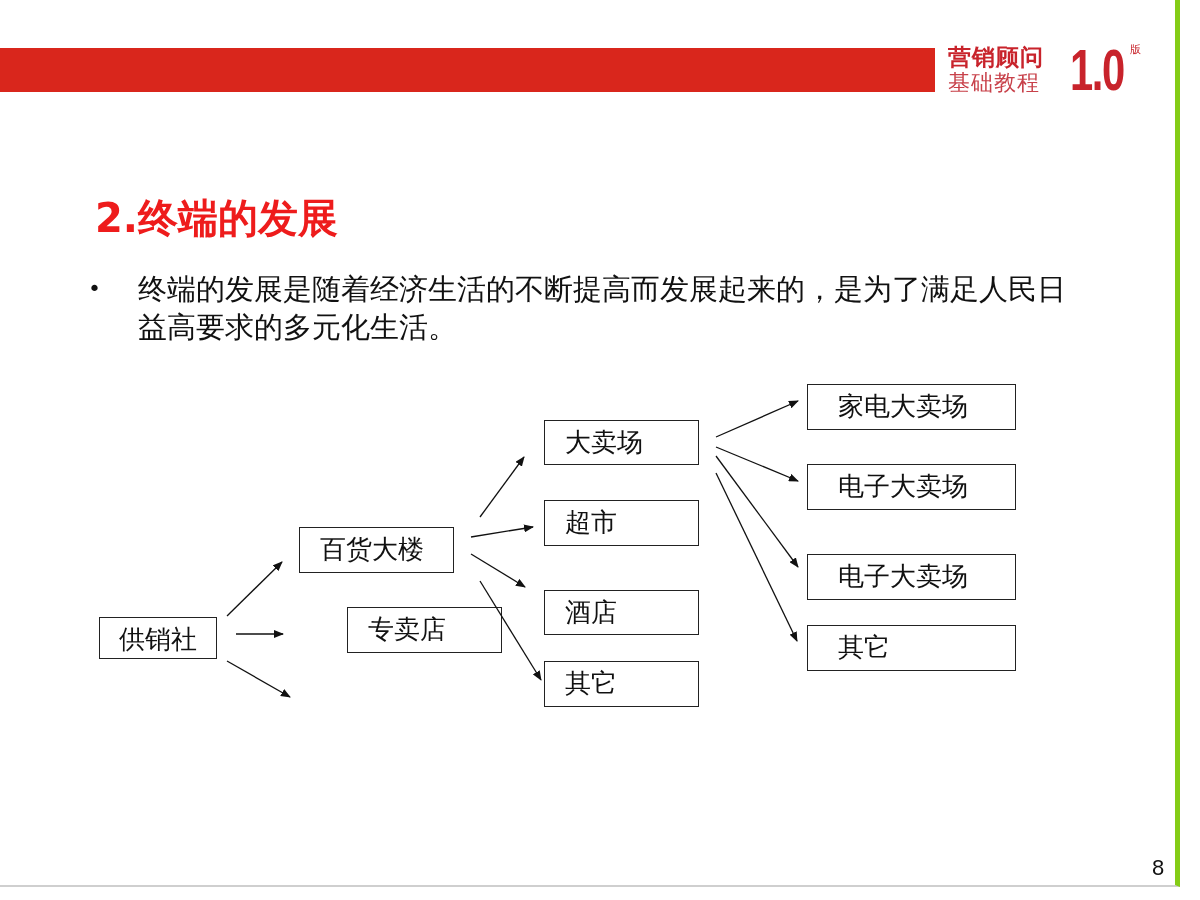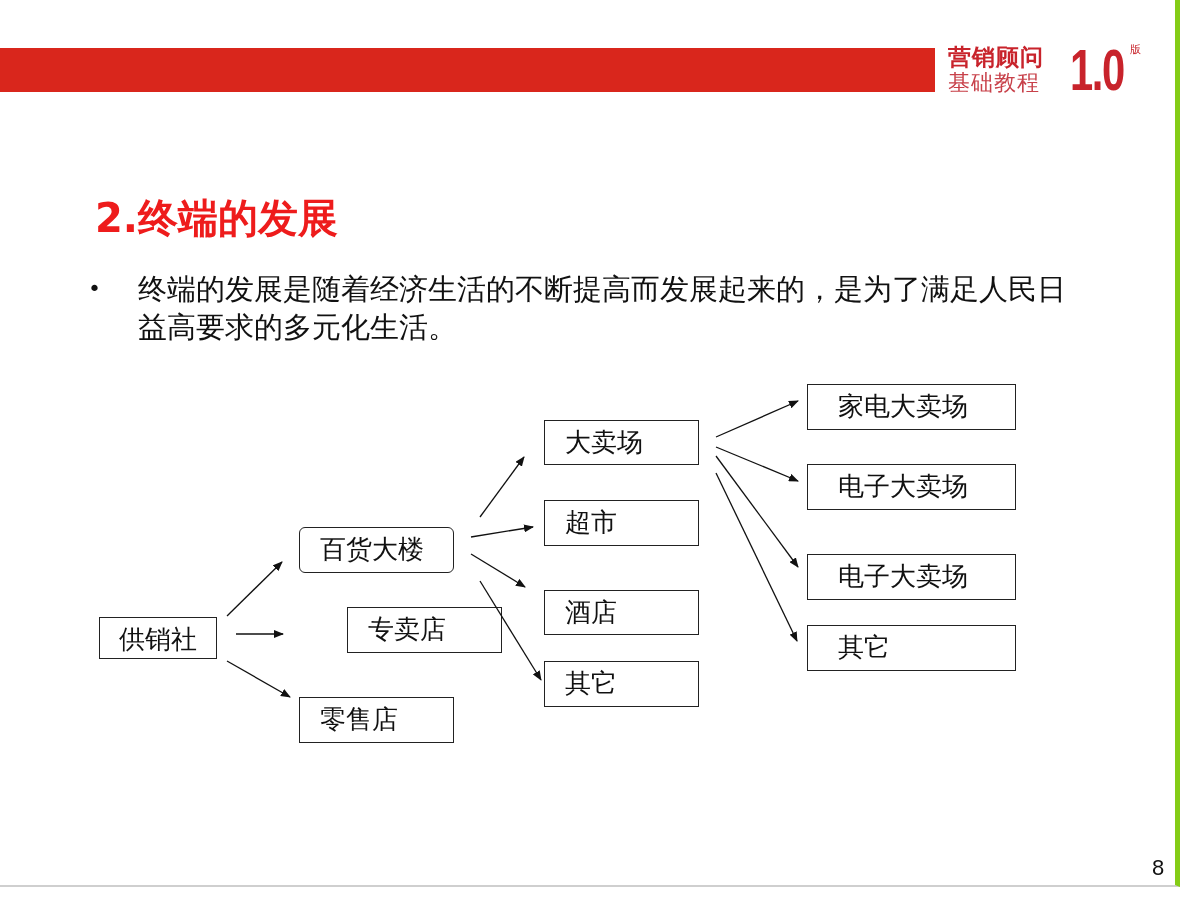--- a/index.html
+++ b/index.html
@@ -40,23 +40,22 @@
 
   <div class="title">2.终端的发展</div>
 
   <div class="bullet">
     <span class="dot">•</span>
     <span class="txt">终端的发展是随着经济生活的不断提高而发展起来的，是为了满足人民日益高要求的多元化生活。</span>
   </div>
 
   <div class="node c" style="left:99px;top:617px;width:118px;height:42px;">供销社</div>
 
-  <div class="node" style="left:299px;top:527px;width:155px;height:46px;border-radius:6px;">百货大楼</div>
+  <div class="node" style="left:299px;top:527px;width:155px;height:46px;">百货大楼</div>
   <div class="node" style="left:299px;top:607px;width:155px;height:46px;margin-left:48px;">专卖店</div>
-  <div class="node" style="left:299px;top:697px;width:155px;height:46px;">零售店</div>
 
   <div class="node" style="left:544px;top:500px;width:155px;height:46px;">超市</div>
   <div class="node" style="left:544px;top:420px;width:155px;height:45px;">大卖场</div>
   <div class="node" style="left:544px;top:590px;width:155px;height:45px;">酒店</div>
   <div class="node" style="left:544px;top:661px;width:155px;height:46px;">其它</div>
 
   <div class="node" style="left:807px;top:384px;width:209px;height:46px;padding-left:30px;">家电大卖场</div>
   <div class="node" style="left:807px;top:464px;width:209px;height:46px;padding-left:30px;">电子大卖场</div>
   <div class="node" style="left:807px;top:554px;width:209px;height:46px;padding-left:30px;">电子大卖场</div>
   <div class="node" style="left:807px;top:625px;width:209px;height:46px;padding-left:30px;">其它</div>

